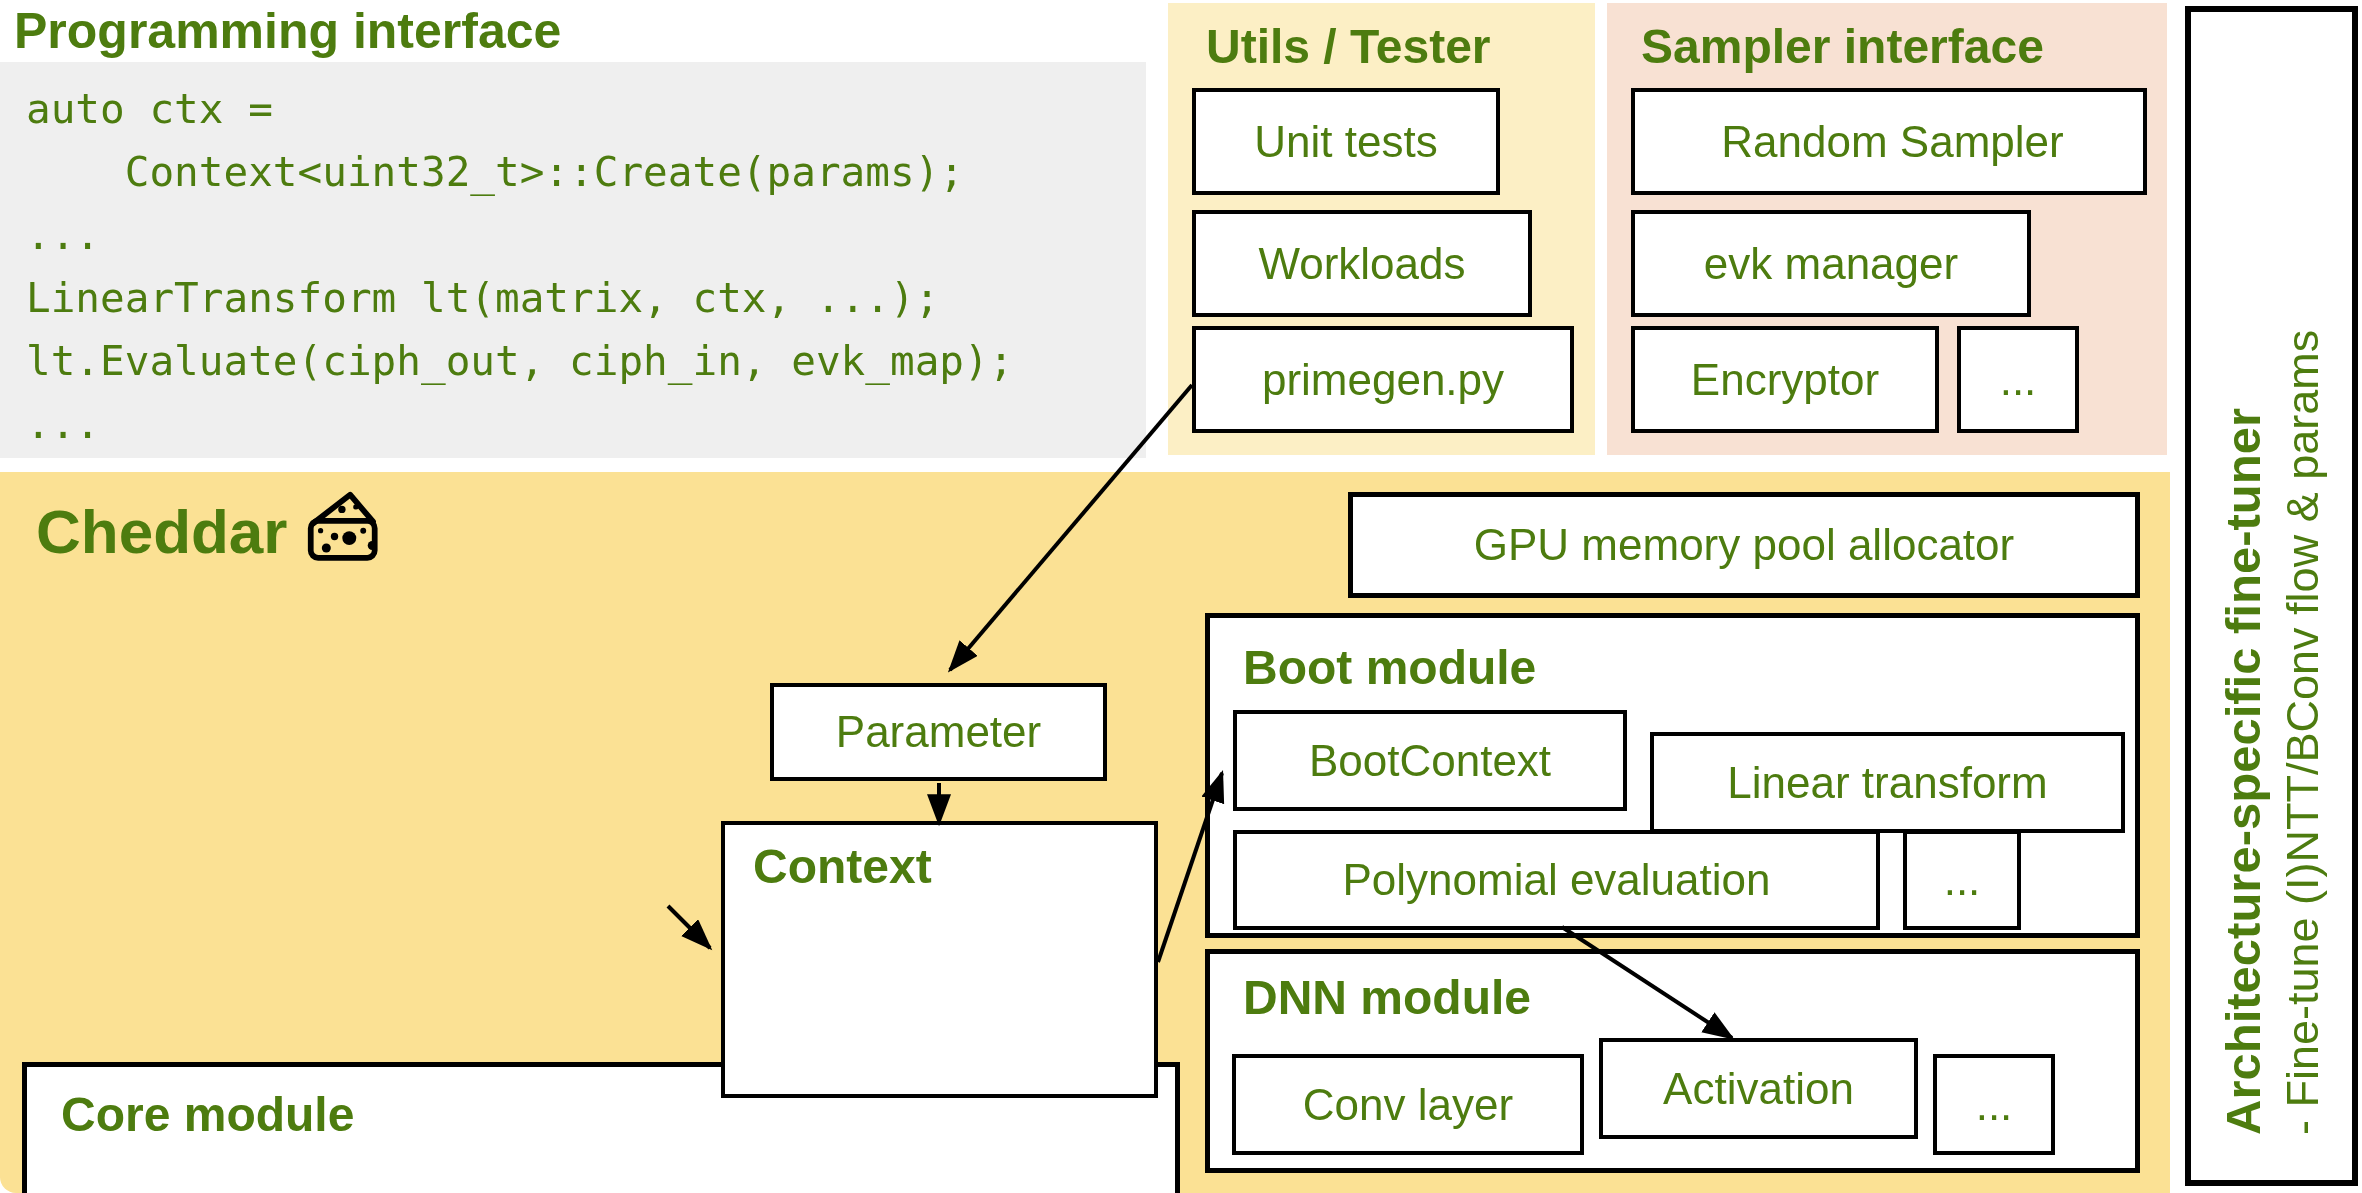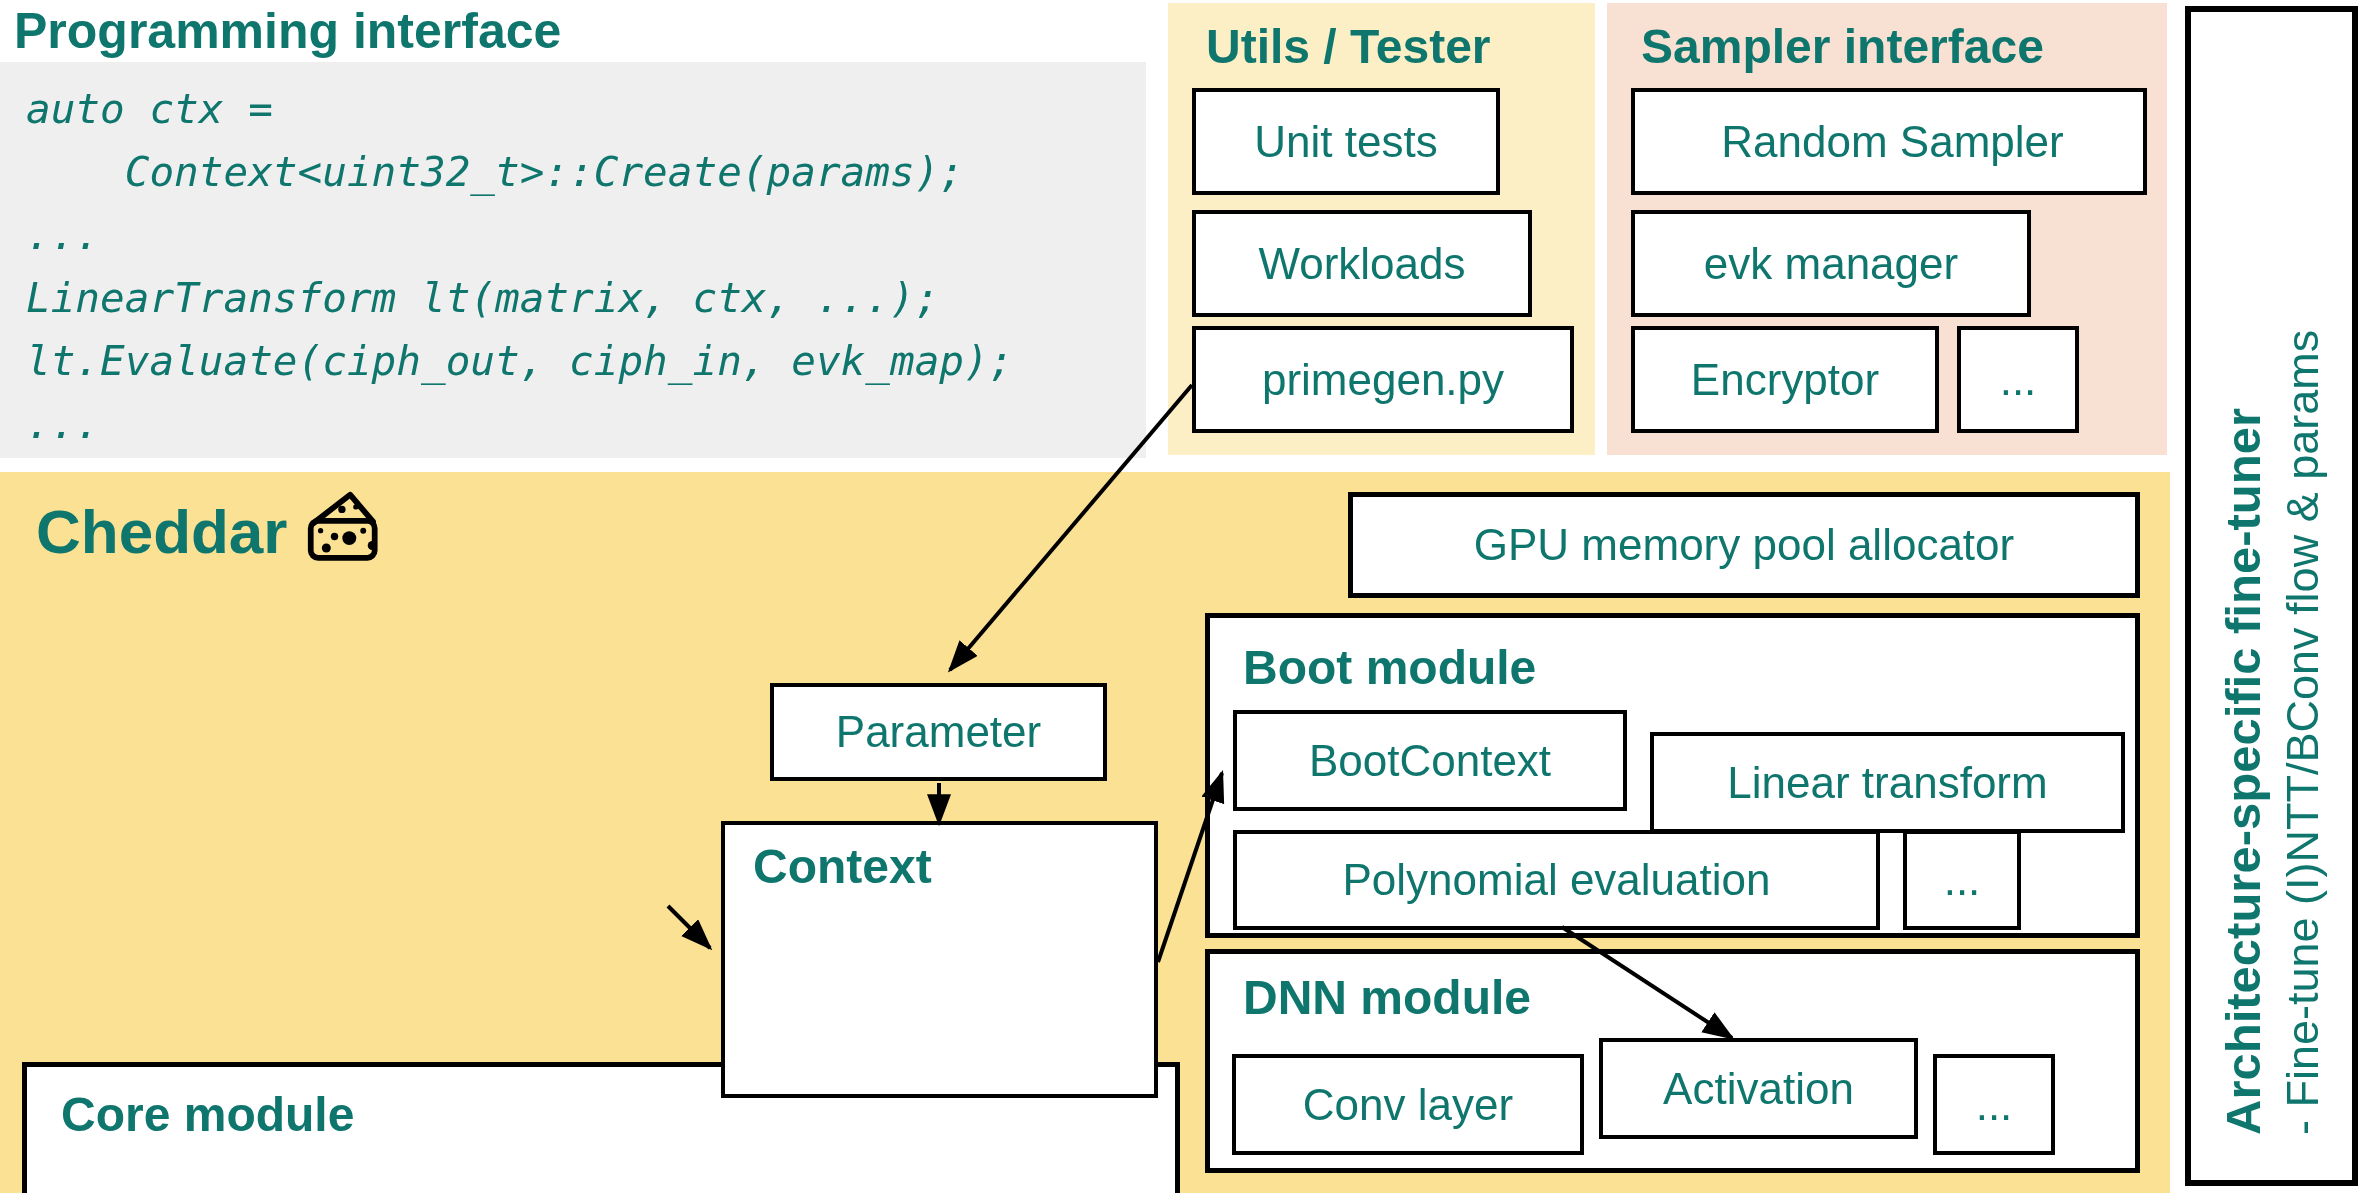--- a/index.html
+++ b/index.html
@@ -1,27 +1,27 @@
 <!DOCTYPE html>
 <html><head>
 <meta charset="utf-8">
 <style>
   html,body{margin:0;padding:0;background:#fff;}
   .page{position:relative;width:2362px;height:1193px;background:#ffffff;
-        font-family:"Liberation Sans",sans-serif;color:#0f766e;overflow:hidden;}
+        font-family:"Liberation Sans",sans-serif;color:#4d7c0f;overflow:hidden;border-radius:16px;}
   .abs{position:absolute;box-sizing:border-box;}
 
   
   .sec-title{font-weight:bold;white-space:nowrap;}
 
   
   .code-block{left:0;top:62px;width:1146px;height:396px;background:#EFEFEF;
               padding:16px 0 0 26px;}
   .code-line{font-family:"DejaVu Sans Mono","Liberation Mono",monospace;
-             font-size:41px;line-height:63px;white-space:pre;font-style:italic;}
+             font-size:41px;line-height:63px;white-space:pre;}
 
   
   .utils-panel{left:1168px;top:3px;width:427px;height:452px;background:#FCEFC5;}
   .client-panel{left:1607px;top:3px;width:560px;height:452px;background:#F8E1D3;}
 
   .wbox{background:#fff;border:4px solid #000;display:flex;align-items:center;
         justify-content:center;font-size:44px;white-space:nowrap;}
 
   
   .cheddar-panel{left:0;top:472px;width:2170px;height:721px;background:#FBE194;}

